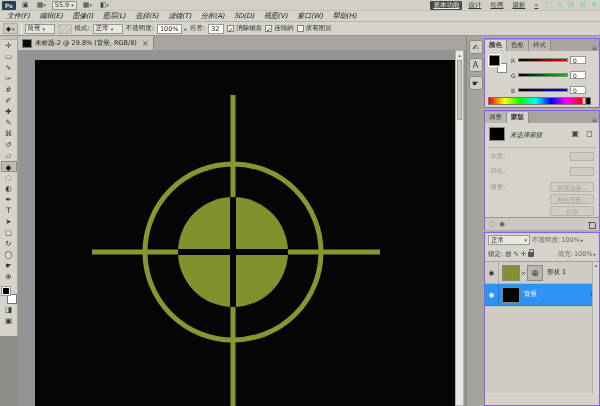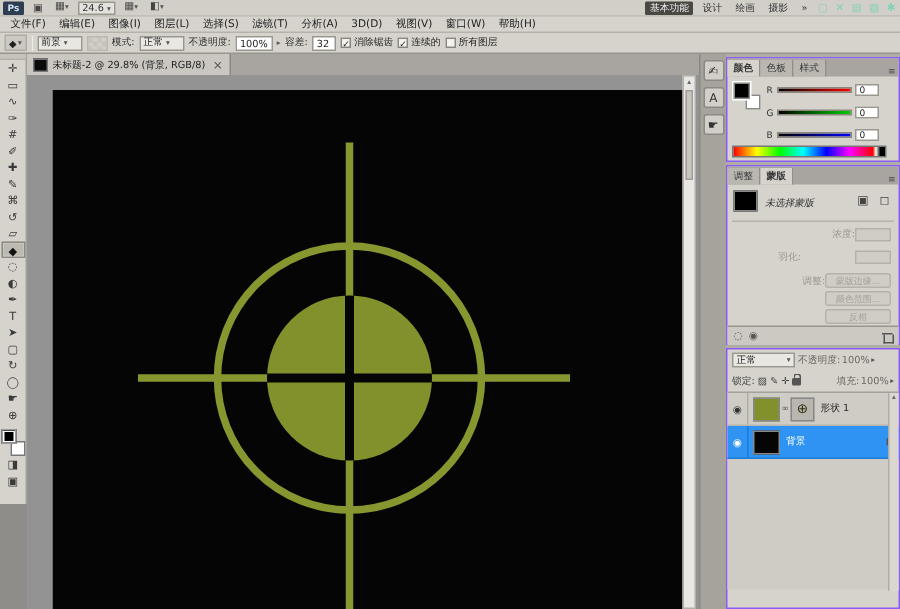--- a/index.html
+++ b/index.html
@@ -11,27 +11,27 @@
   
   #appbar { left:0; top:0; width:600px; height:11px; background:#d2cfc8; border-bottom:1px solid #c2bfb8;
             display:flex; align-items:center; gap:4px; padding:0 2px; }
   .ps-logo { width:14px; height:9px; background:#2d3e50; color:#cfe3f5; font-size:6px; line-height:9px;
              text-align:center; font-weight:bold; border-radius:1px; }
   .bar-icon { font-size:7px; color:#444; padding:0 2px; line-height:9px; }
   .dd-arrow { font-size:5px; color:#555; }
   .zoom-box { background:#e4e2dc; border:1px solid #9a978f; font-size:6.5px; padding:0 2px; height:9px;
               line-height:7px; color:#333; }
   #appbar-right { margin-left:auto; display:flex; align-items:center; gap:3px; }
-  .ws-btn { font-size:6.5px; padding:0 3px; height:9px; line-height:9px; color:#333; }
+  .ws-btn { font-size:6.5px; padding:0 3px; height:9px; line-height:9px; color:#333;text-decoration:underline; }
   .ws-active { background:#4a4843; color:#eee; border-radius:1px; }
   .ovl-icon { color:#7fd3b6; font-size:7px; line-height:9px; padding:0 1px; }
 
   #menubar { left:0; top:11px; width:600px; height:11px; background:#d6d3cc; border-bottom:1px solid #b5b2ab;
              display:flex; align-items:center; gap:1px; padding-left:3px; }
-  .menu-item { font-size:7px; color:#222; padding:0 4px; line-height:10px; }
+  .menu-item { font-size:7px; color:#222; padding:0 4px; line-height:10px;font-style:italic; }
 
   
   #optionsbar { left:0; top:22px; width:600px; height:14px; background:#d6d3cc; border-bottom:1px solid #98958e;
                 display:flex; align-items:center; gap:3px; padding:0 3px; font-size:6.5px; }
   .opt-sep { width:1px; height:10px; background:#aaa7a0; border-right:1px solid #efede9; }
   .tool-preset { display:flex; align-items:center; gap:1px; border:1px solid #b0ada6; padding:0 2px; height:11px; background:#ccc9c2; }
   .opt-dd { display:flex; align-items:center; gap:2px; border:1px solid #9a978f; background:#e9e7e2;
             height:10px; padding:0 2px; min-width:30px; }
   .opt-field { border:1px solid #9a978f; background:#fff; height:10px; padding:0 2px; min-width:16px;
                display:flex; align-items:center; }
@@ -94,21 +94,21 @@
               background:linear-gradient(to right,#f00,#ff0,#0f0,#0ff,#00f,#f0f,#f00 92%,#fff 94%,#000 97%); }
 
   
   #masks-body { position:relative; height:94px; font-size:6.5px; }
   .mask-thumb { position:absolute; left:4px; top:4px; width:16px; height:14px; background:#000; border:1px solid #888; }
   .mask-empty { position:absolute; left:25px; top:8px; font-style:italic; color:#333; font-size:6.5px; }
   .mask-add { position:absolute; top:6px; font-size:8px; color:#444; }
   .mask-divider { position:absolute; left:3px; right:3px; top:24px; border-top:1px solid #b5b2ab; }
   .dis-label { color:#9b988f; }
   .dis-box { background:#d0cdc6; border:1px solid #b5b2ab; color:#a5a29b; }
-  .mrow { position:absolute; left:5px; right:5px; display:flex; align-items:center; justify-content:flex-end; }
+  .mrow { position:absolute; left:5px; right:5px; display:flex; align-items:center; justify-content:space-between; }
   .mask-btn { width:44px; height:10px; text-align:center; line-height:9px; border-radius:2px; font-size:6px; }
   #masks-footer { height:13px; border-top:1px solid #9a978f; background:#ccc9c2; display:flex; align-items:center; gap:4px; padding:0 4px; }
   .mf-icon { font-size:7px; color:#555; }
   .trash { margin-left:auto; position:relative; width:7px; height:7px; }
   .trash::before { content:""; position:absolute; left:1px; top:2px; width:5px; height:5px; border:1px solid #555; border-top:none; }
   .trash::after { content:""; position:absolute; left:0; top:1px; width:7px; height:1px; background:#555; }
 
   
   #layers-panel { height:174px; }
   .lp-row { display:flex; align-items:center; gap:2px; padding:1px 3px; font-size:6.5px; height:14px; }
@@ -138,21 +138,21 @@
 </head>
 <body>
 
 <div id="appbar" class="abs">
   <span class="ps-logo">Ps</span>
   <span class="bar-icon">▣</span>
   <span class="bar-icon">
     <span>▦</span><span class="dd-arrow">▾</span>
   </span>
   <span class="zoom-box">
-    <span>24.6</span>
+    <span>55.9</span>
     <span class="dd-arrow">▾</span>
   </span>
   <span class="bar-icon">
     <span>▦</span><span class="dd-arrow">▾</span>
   </span>
   <span class="bar-icon">
     <span>◧</span><span class="dd-arrow">▾</span>
   </span>
   <div id="appbar-right">
     <span class="ws-btn ws-active">基本功能</span>

